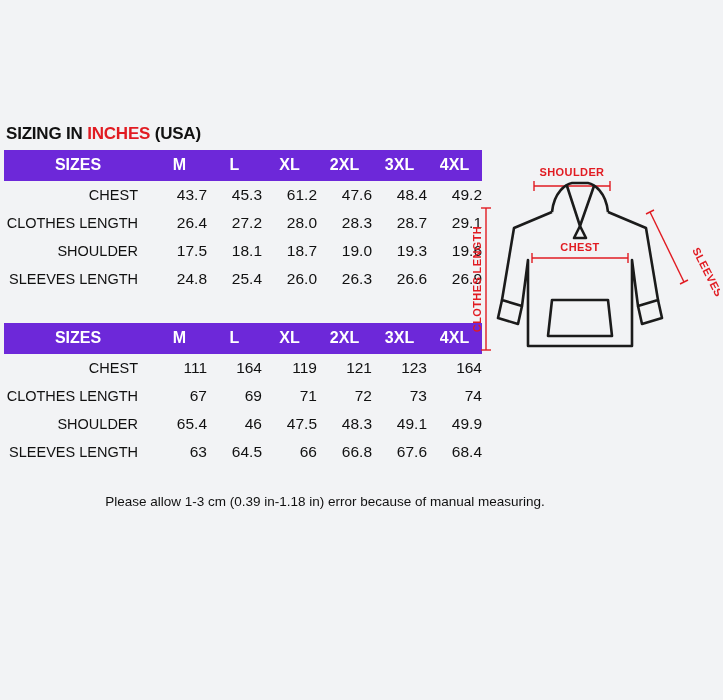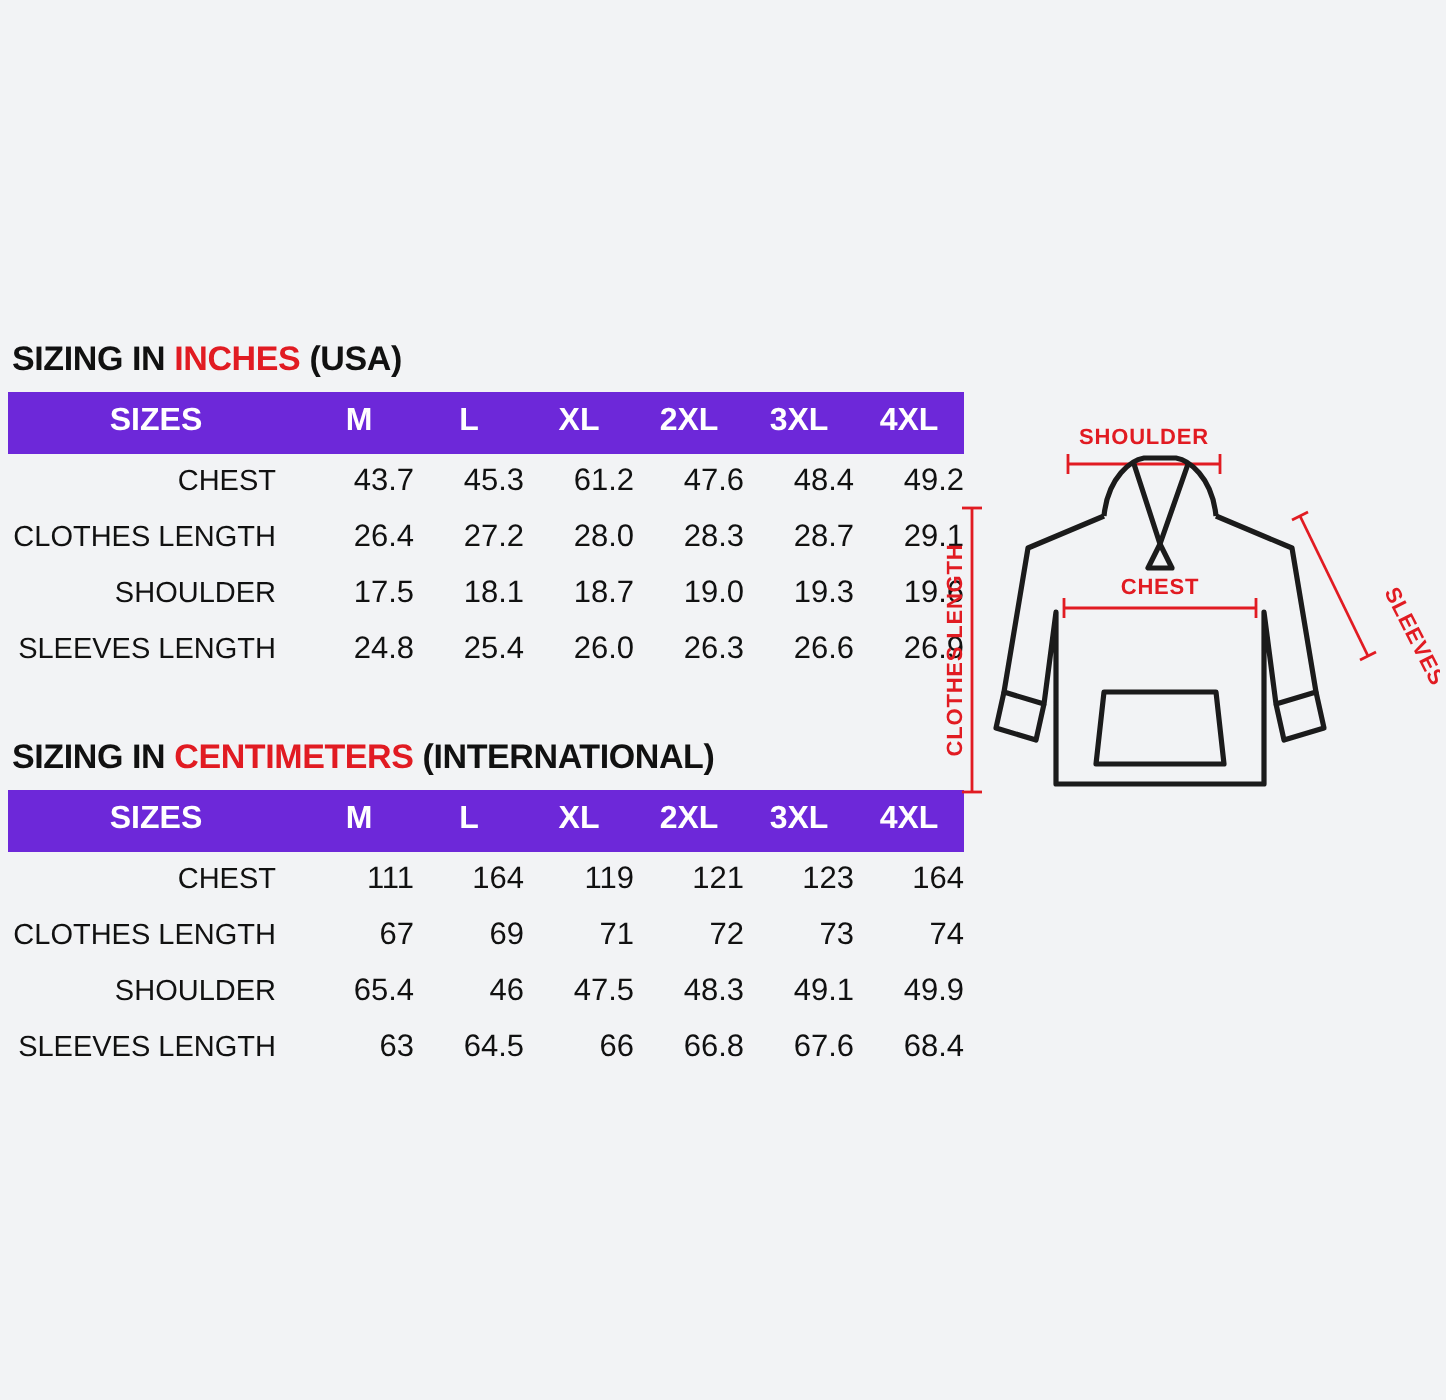--- a/index.html
+++ b/index.html
@@ -12,21 +12,20 @@
     background: #f2f3f5;
     font-family: "Liberation Sans", sans-serif;
     color: #111111;
     overflow: hidden;
     position: relative;
   }
 
   .page {
     position: absolute;
     inset: 0;
-    margin-top: 46px;
   }
 
   
   .tables-col {
     position: absolute;
     left: 4px;
     top: 124px;
     width: 478px;
   }
 
@@ -177,23 +176,20 @@
           <td>26.0</td>
           <td>26.3</td>
           <td>26.6</td>
           <td>26.9</td>
         </tr>
       </tbody>
     </table>
 
     <div class="gap"></div>
 
-    <div class="section-title">
-      <span>SIZING IN </span><span class="hl">CENTIMETERS</span><span> (INTERNATIONAL)</span>
-    </div>
 
     <table class="size-table">
       <colgroup>
         <col class="c-label">
           <col class="c-val">
           <col class="c-val">
           <col class="c-val">
           <col class="c-val">
           <col class="c-val">
           <col class="c-val">
@@ -243,20 +239,21 @@
           <td>64.5</td>
           <td>66</td>
           <td>66.8</td>
           <td>67.6</td>
           <td>68.4</td>
         </tr>
       </tbody>
     </table>
   </div>
 
+  <div class="note">Please allow 1-3 cm (0.39 in-1.18 in) error because of manual measuring.</div>
 
   <div class="illus">
     <svg width="250" height="240" viewBox="0 0 250 240" xmlns="http://www.w3.org/2000/svg">
 
       <g stroke="#e11b22" stroke-width="1.4" fill="none">
         <line x1="64" y1="36" x2="140" y2="36"></line>
         <line x1="64" y1="31" x2="64" y2="41"></line>
         <line x1="140" y1="31" x2="140" y2="41"></line>
       </g>
 

